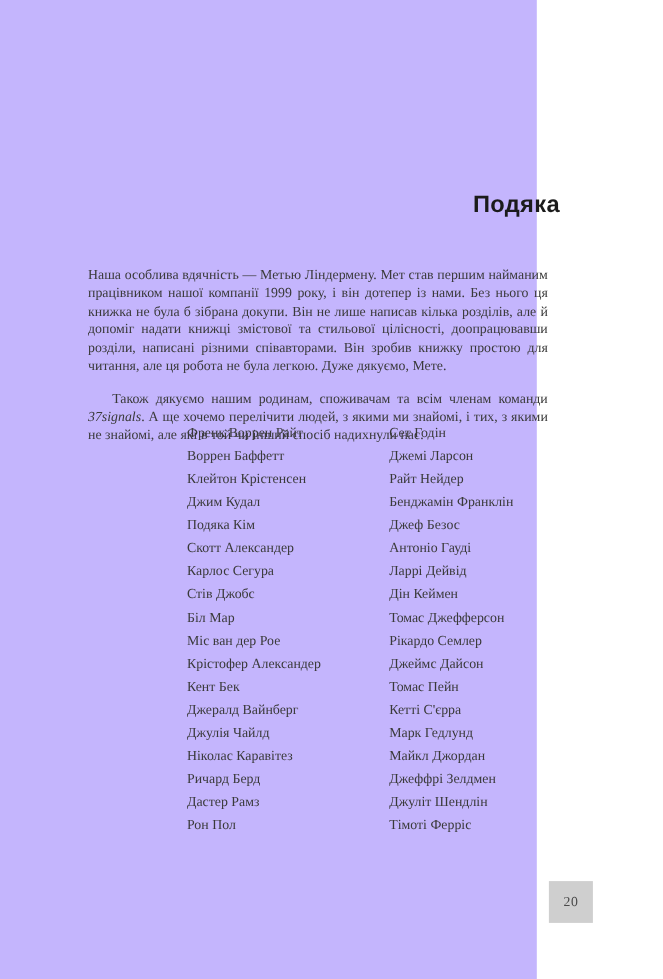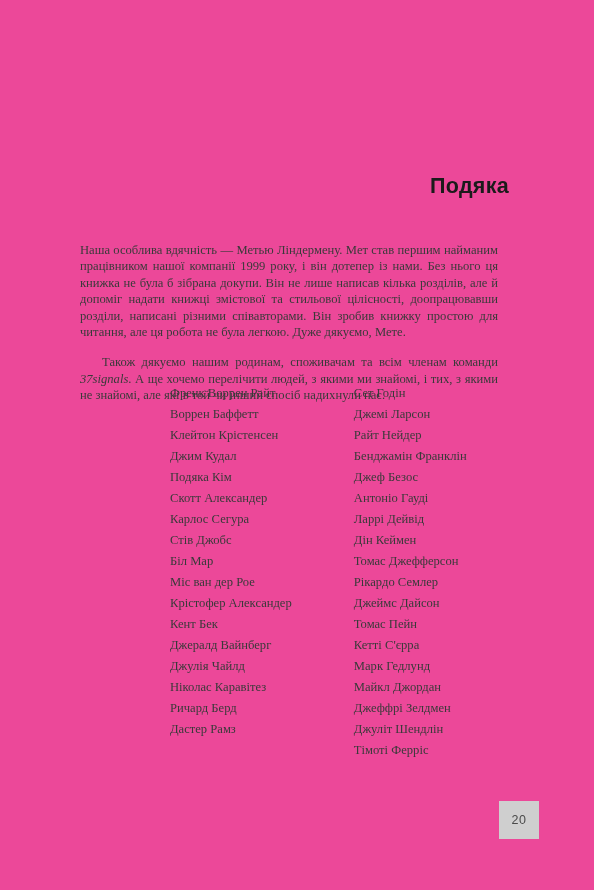--- a/index.html
+++ b/index.html
@@ -13,23 +13,23 @@
     position: relative;
     font-family: "Liberation Serif", "DejaVu Serif", serif;
     color: #2b2b2b;
     overflow: hidden;
   }
 
   .page {
     position: absolute;
     left: 0;
     top: 0;
-    width: 594px;
+    width: 488px;
     height: 890px;
-    background: #ec4899;
+    background: #c4b5fd;
   }
 
   
   .chapter-title {
     position: absolute;
     left: 66px;
     top: 160px;
     width: 443px;
     text-align: right;
     font-family: "Liberation Sans", "DejaVu Sans", sans-serif;
@@ -92,21 +92,21 @@
     left: 499px;
     top: 801px;
     width: 40px;
     height: 38px;
     background: #cfcfcf;
     display: flex;
     align-items: center;
     justify-content: center;
   }
   .folio-number {
-    font-family: Liberation Sans, sans-serif;
+    font-family: Liberation Serif, serif;
     font-size: 12.5px;
     color: #4a4a4a;
     letter-spacing: 0.5px;
   }
 </style>
 </head>
 <body>
 
 <div class="page">
 
@@ -129,20 +129,21 @@
       <div class="name-item">Стів Джобс</div>
       <div class="name-item">Біл Мар</div>
       <div class="name-item">Міс ван дер Рое</div>
       <div class="name-item">Крістофер Александер</div>
       <div class="name-item">Кент Бек</div>
       <div class="name-item">Джералд Вайнберг</div>
       <div class="name-item">Джулія Чайлд</div>
       <div class="name-item">Ніколас Каравітез</div>
       <div class="name-item">Ричард Берд</div>
       <div class="name-item">Дастер Рамз</div>
+      <div class="name-item">Рон Пол</div>
     </div>
     <div class="names-column right">
       <div class="name-item">Сет Годін</div>
       <div class="name-item">Джемі Ларсон</div>
       <div class="name-item">Райт Нейдер</div>
       <div class="name-item">Бенджамін Франклін</div>
       <div class="name-item">Джеф Безос</div>
       <div class="name-item">Антоніо Гауді</div>
       <div class="name-item">Ларрі Дейвід</div>
       <div class="name-item">Дін Кеймен</div>

